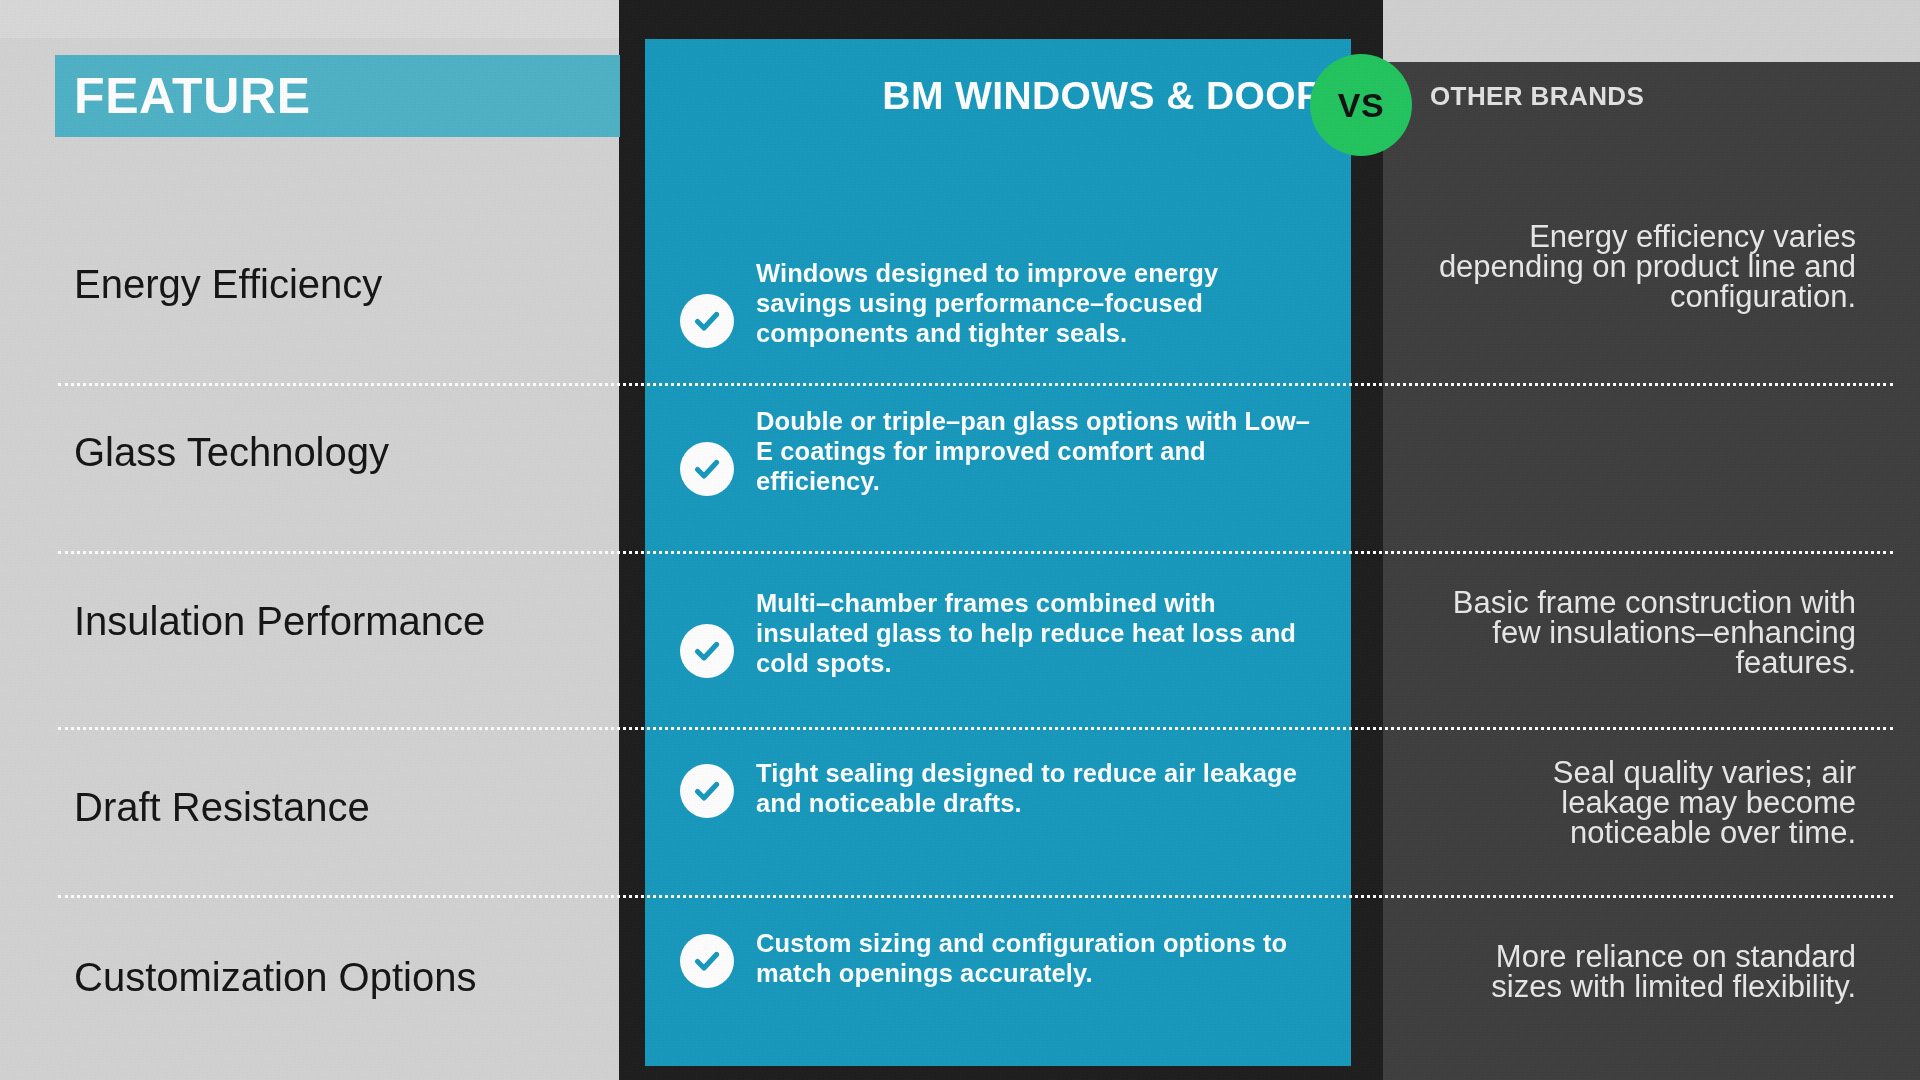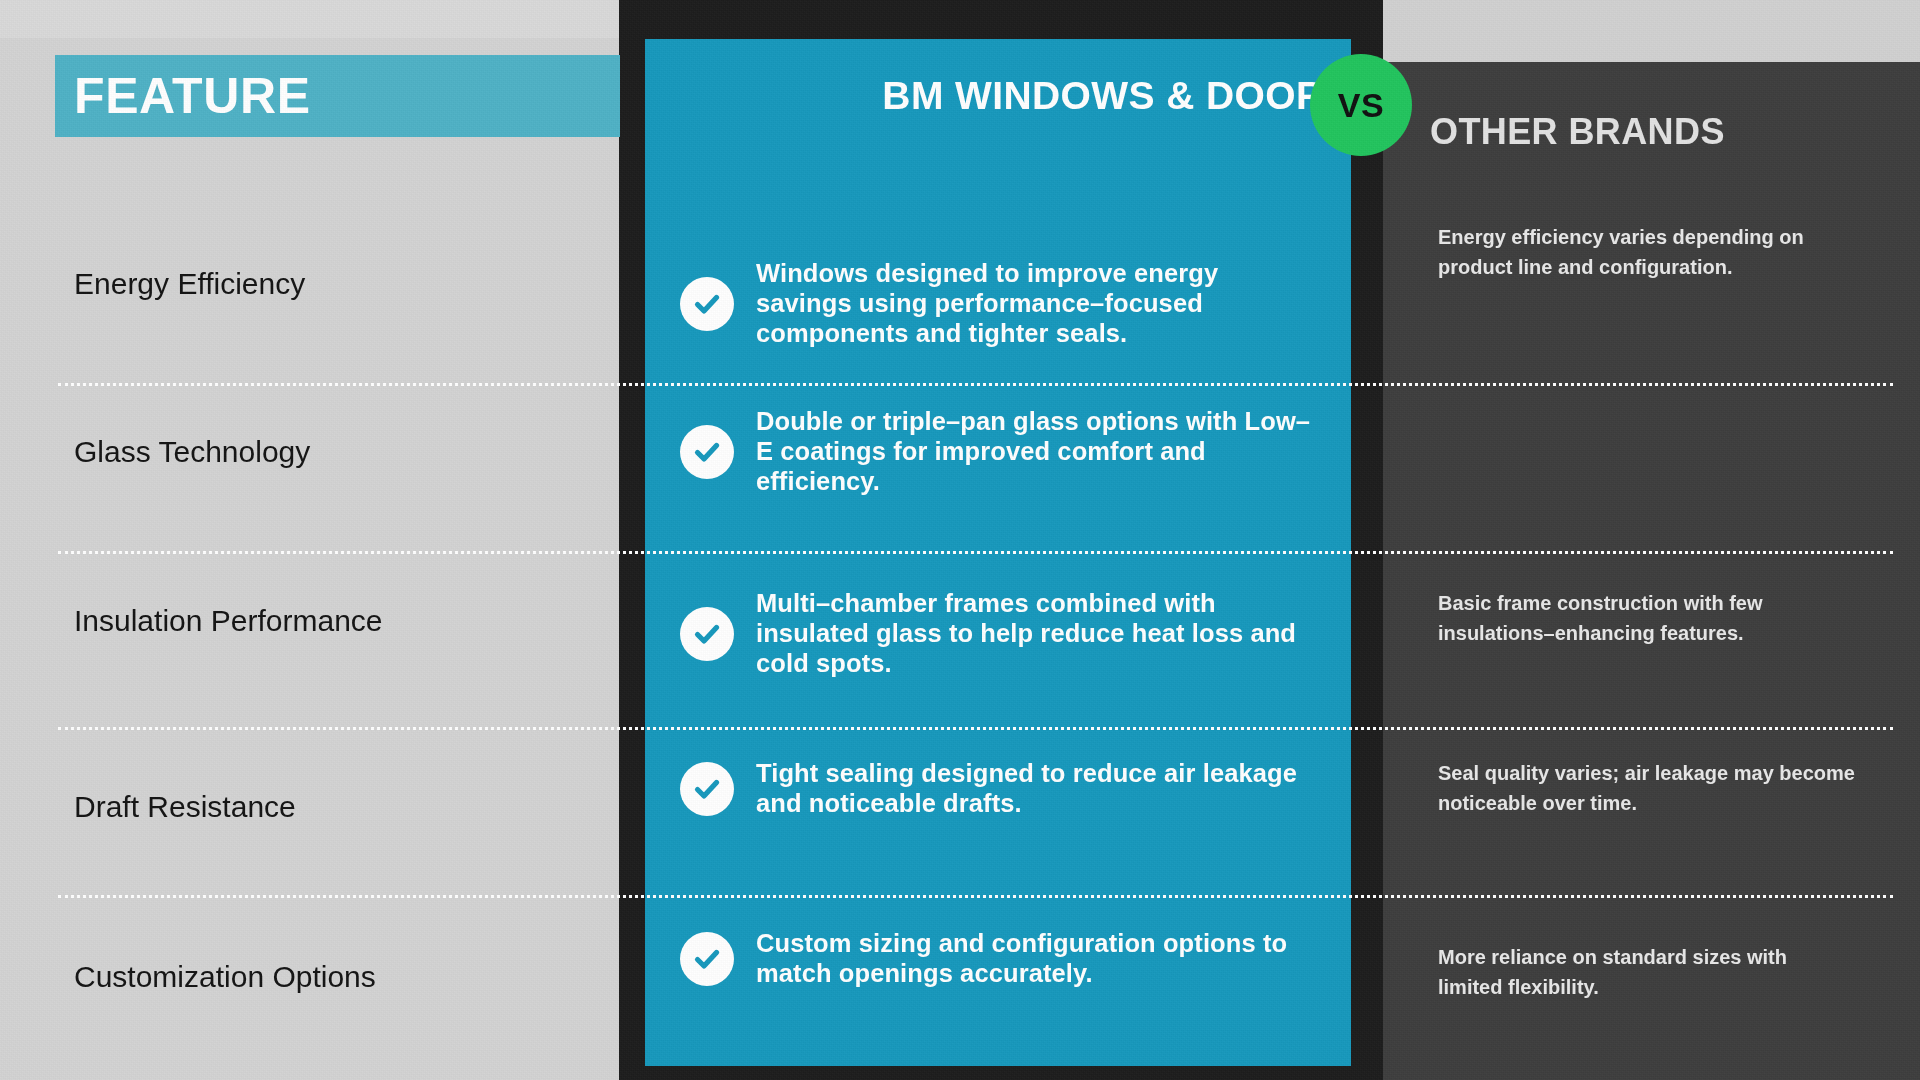--- a/index.html
+++ b/index.html
@@ -96,26 +96,25 @@
     font-size: 39px;
     font-weight: 700;
     letter-spacing: .4px;
     color: #ffffff;
     line-height: 44px;
   }
 
   .other-header-text {
     position: absolute;
     left: 1430px; top: 74px;
-    font-size: 36px;
+    font-size: 26px;
     font-weight: 700;
     letter-spacing: .4px;
     color: #e2e2e2;
     line-height: 44px;
-    margin-top: 36px;
   }
 
   .vs-badge {
     position: absolute;
     left: 1310px; top: 54px;
     width: 102px; height: 102px;
     border-radius: 50%;
     background: #22c55e;
     display: flex;
     align-items: center;
@@ -138,32 +137,32 @@
     height: 0;
     border-top: 3px dotted #ffffff;
     z-index: 25;
   }
 
   
   .feature-label {
     position: absolute;
     left: 74px;
     width: 520px;
-    font-size: 30px;
+    font-size: 40px;
     font-weight: 400;
     color: #141414;
     line-height: 38px;
   }
 
   .bm-cell {
     position: absolute;
     left: 680px;
     width: 640px;
     display: flex;
-    align-items: center;
+    align-items: flex-end;
     gap: 22px;
   }
   .check-icon {
     flex: 0 0 auto;
     width: 54px; height: 54px;
     border-radius: 50%;
     background: #ffffff;
     display: flex;
     align-items: center;
     justify-content: center;
@@ -175,25 +174,25 @@
     font-weight: 700;
     color: #ffffff;
     line-height: 30px;
     letter-spacing: .1px;
   }
 
   .other-cell {
     position: absolute;
     left: 1438px;
     width: 418px;
-    font-size: 20px;
-    font-weight: 700;
+    font-size: 31px;
+    font-weight: 400;
     color: #e8e8e8;
     line-height: 30px;
-    text-align: left;
+    text-align: right;
   }
 </style>
 </head>
 <body>
 
 <div class="stage">
 
   <div class="bg-left"></div>
   <div class="bg-topstrip"></div>
   <div class="dark-frame"></div>

